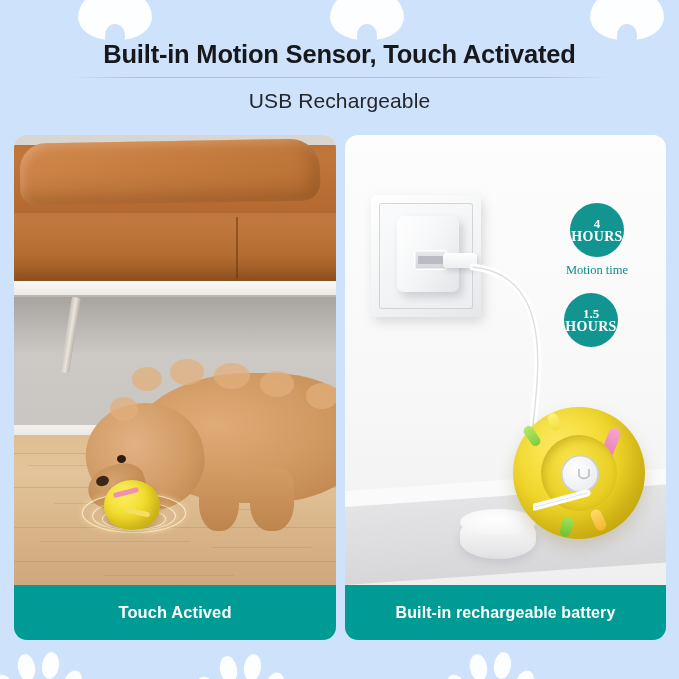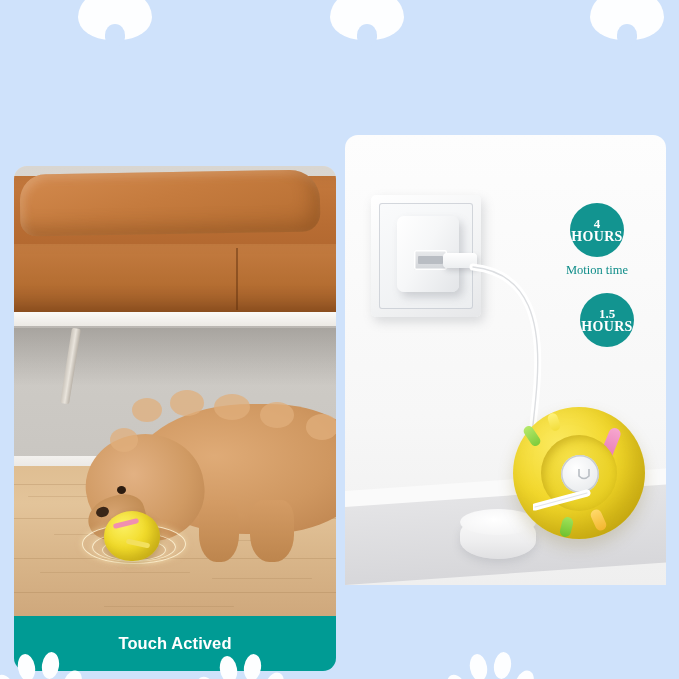--- a/index.html
+++ b/index.html
@@ -93,21 +93,21 @@
     margin-top: 11px;
     letter-spacing: 0.1px;
   }
 
   
   .panel {
     position: absolute;
     border-radius: 13px;
     overflow: hidden;
   }
-  .panel-left  { left: 14px;  top: 135px; width: 322px; height: 505px; margin-top: 31px; }
+  .panel-left  { left: 14px;  top: 135px; width: 322px; height: 505px; }
   .panel-right { left: 345px; top: 135px; width: 321px; height: 505px; }
 
   .photo {
     position: absolute;
     left: 0; top: 0; right: 0;
     height: 450px;
     overflow: hidden;
   }
 
   .caption {
@@ -393,20 +393,25 @@
   </div>
   <div class="paw paw-top" style="left:330px; top:-12px;">
     <div class="pad"></div>
     <div class="notch"></div>
   </div>
   <div class="paw paw-top" style="left:590px; top:-12px;">
     <div class="pad"></div>
     <div class="notch"></div>
   </div>
 
+  <div class="header">
+    <div class="title">Built-in Motion Sensor, Touch Activated</div>
+    <div class="title-rule"></div>
+    <div class="subtitle">USB Rechargeable</div>
+  </div>
 
   <div class="panel panel-left">
     <div class="photo">
       <div class="scene-left">
         <div class="wall-grey"></div>
 
         <div class="couch-body"></div>
         <div class="couch-cushion"></div>
         <div class="couch-seat"></div>
         <div class="couch-seam"></div>
@@ -492,28 +497,29 @@
         </svg>
 
         <div class="badge-group" style="left:190px; top:68px; width:124px;">
           <div class="badge-circle">
             <span class="badge-num">4</span>
             <span class="badge-unit">HOURS</span>
           </div>
           <div class="badge-label">Motion time</div>
         </div>
 
-        <div class="badge-group" style="left:200px; top:158px; width:124px;text-align:right;">
+        <div class="badge-group" style="left:184px; top:158px; width:124px;text-align:right;">
           <div class="badge-circle">
             <span class="badge-num">1.5</span>
             <span class="badge-unit">HOURS</span>
           </div>
         </div>
       </div>
     </div>
+    <div class="caption caption-right">Built-in rechargeable battery</div>
   </div>
 
   <div class="paw paw-bot" style="left:-6px; top:648px;">
 
     <div class="toe t1"></div>
     <div class="toe t2"></div>
     <div class="toe t3"></div>
     <div class="toe t4"></div>
   </div>
   <div class="paw paw-bot" style="left:196px; top:650px;">

